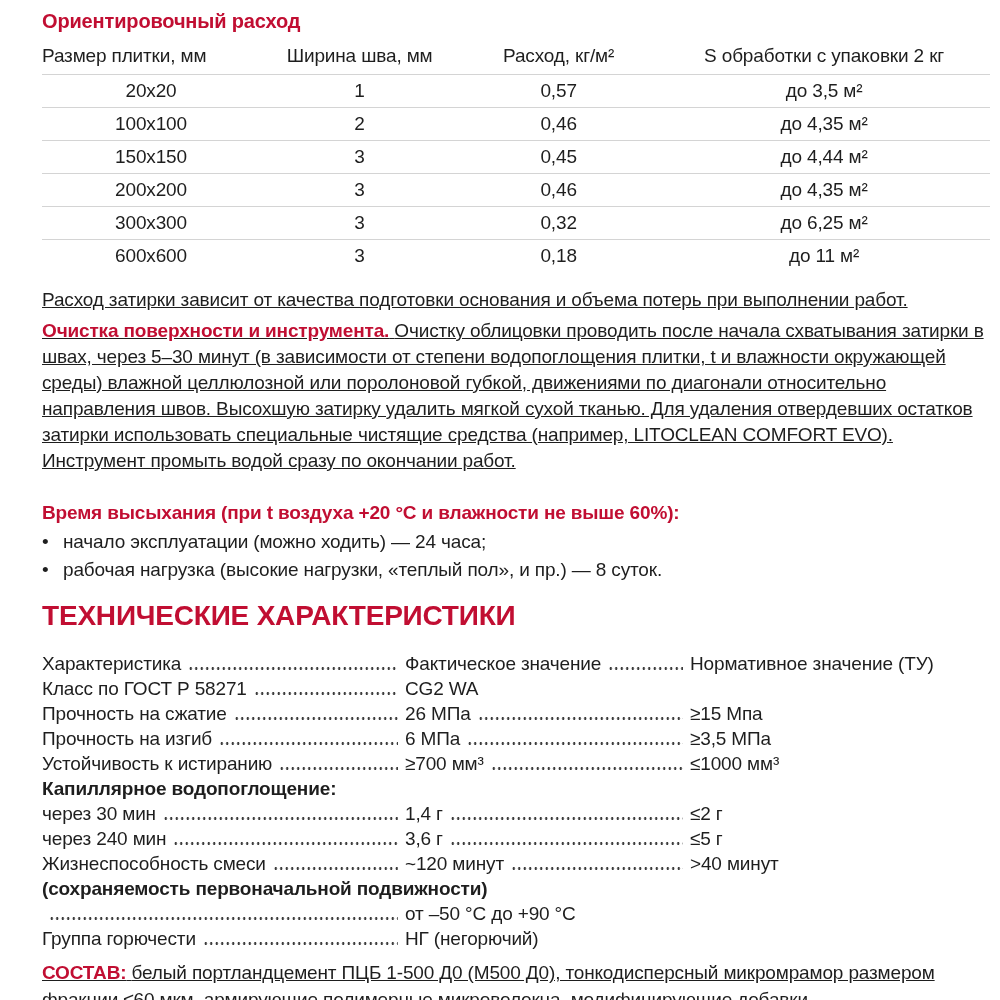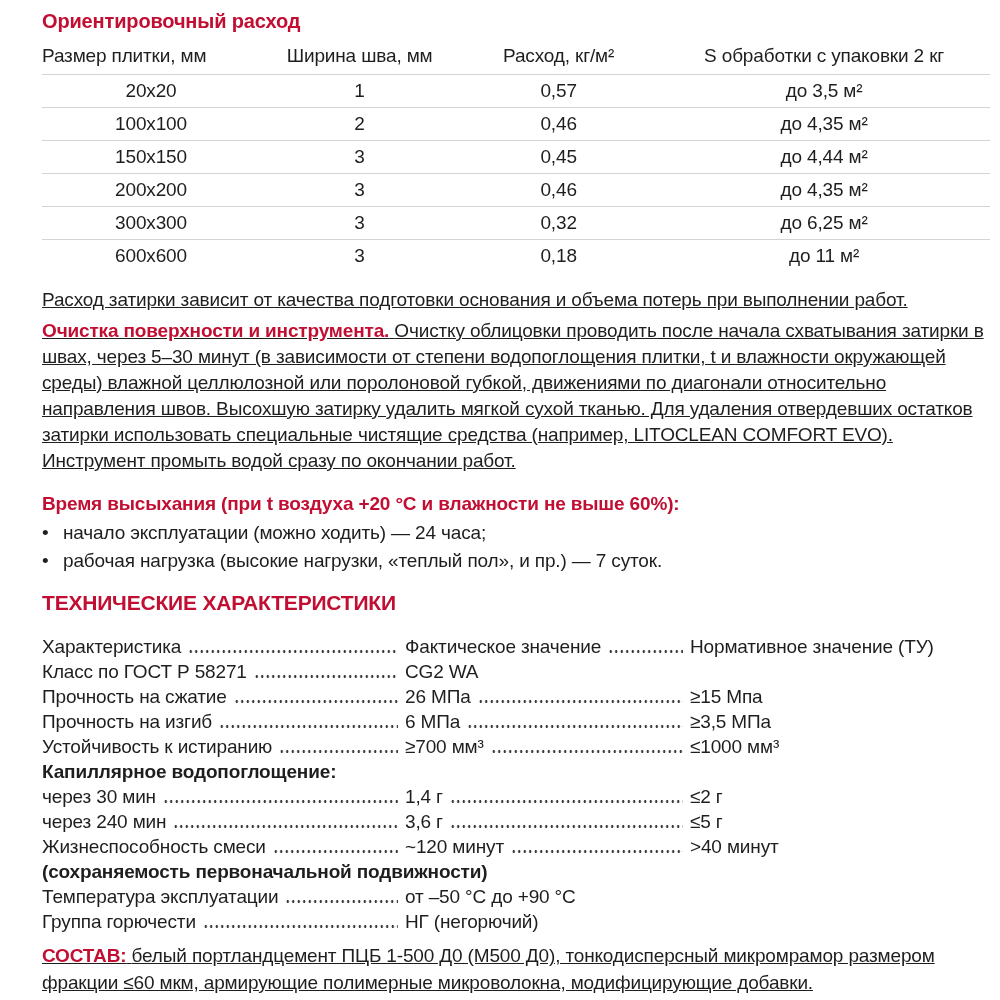--- a/index.html
+++ b/index.html
@@ -13,21 +13,21 @@
     font-family:"Liberation Sans","DejaVu Sans",sans-serif;
     color:var(--text);
     letter-spacing:-0.15px;
   }
   .page{padding:10px 6px 0 42px;}
   h1.section-title{
     font-size:20px;font-weight:700;color:var(--red);
     margin:0 0 10px 0;
   }
   h2.tech-title{
-    font-size:21px;font-weight:700;color:var(--red);
+    font-size:28px;font-weight:700;color:var(--red);
     margin:16px 0 6px 0;letter-spacing:-0.2px;
   }
 
   
   table.consumption{
     width:948px;border-collapse:collapse;table-layout:fixed;
     font-size:19px;margin-bottom:12px;
   }
   table.consumption th{
     font-weight:400;text-align:center;vertical-align:bottom;
@@ -38,21 +38,21 @@
     text-align:center;height:30px;
     border-top:1px solid var(--divider);
   }
 
   
   p.para{font-size:19px;line-height:27px;margin:14px 0 0 0;max-width:945px;text-decoration:underline;}
   p.para .lead{font-weight:700;color:var(--red);}
   p.cleaning{margin-top:5px;line-height:26px;}
 
   
-  .drying{margin-top:16px;}
+  .drying{margin-top:25px;}
   .drying-heading{
     font-size:19px;font-weight:700;color:var(--red);line-height:27px;margin:0;
   }
   ul.bullets{list-style:none;margin:2px 0 0 0;padding:0;font-size:19px;}
   ul.bullets li{display:flex;line-height:28px;}
   ul.bullets .bullet{width:21px;flex:0 0 21px;}
 
   
   .tech-rows{font-size:19px;margin-top:19px;}
   .trow{display:flex;line-height:25px;max-width:945px;}
@@ -141,21 +141,21 @@
 
   <div class="drying">
     <p class="drying-heading">Время высыхания (при t воздуха +20 °C и влажности не выше 60%):</p>
     <ul class="bullets">
         <li>
           <span class="bullet">•</span>
           <span>начало эксплуатации (можно ходить) — 24 часа;</span>
         </li>
         <li>
           <span class="bullet">•</span>
-          <span>рабочая нагрузка (высокие нагрузки, «теплый пол», и пр.) — 7 суток.</span>
+          <span>рабочая нагрузка (высокие нагрузки, «теплый пол», и пр.) — 8 суток.</span>
         </li>
       </ul>
   </div>
 
   <h2 class="tech-title">ТЕХНИЧЕСКИЕ ХАРАКТЕРИСТИКИ</h2>
 
   <div class="tech-rows">
       <div class="trow">
         <div class="lwrap">
           <span class="lab">Характеристика</span>
@@ -247,21 +247,20 @@
         </div>
         <span class="norm">&gt;40 минут</span>
       </div>
       <div class="trow plain">
         <div class="lwrap">
           <span class="lab">(сохраняемость первоначальной подвижности)</span>
         </div>
       </div>
       <div class="trow">
         <div class="lwrap">
-          <span class="lab">Температура эксплуатации</span>
           <span class="leader"></span>
         </div>
         <div class="vwrap">
           <span class="val">от –50 °C до +90 °C</span>
         </div>
       </div>
       <div class="trow">
         <div class="lwrap">
           <span class="lab">Группа горючести</span>
           <span class="leader"></span>

